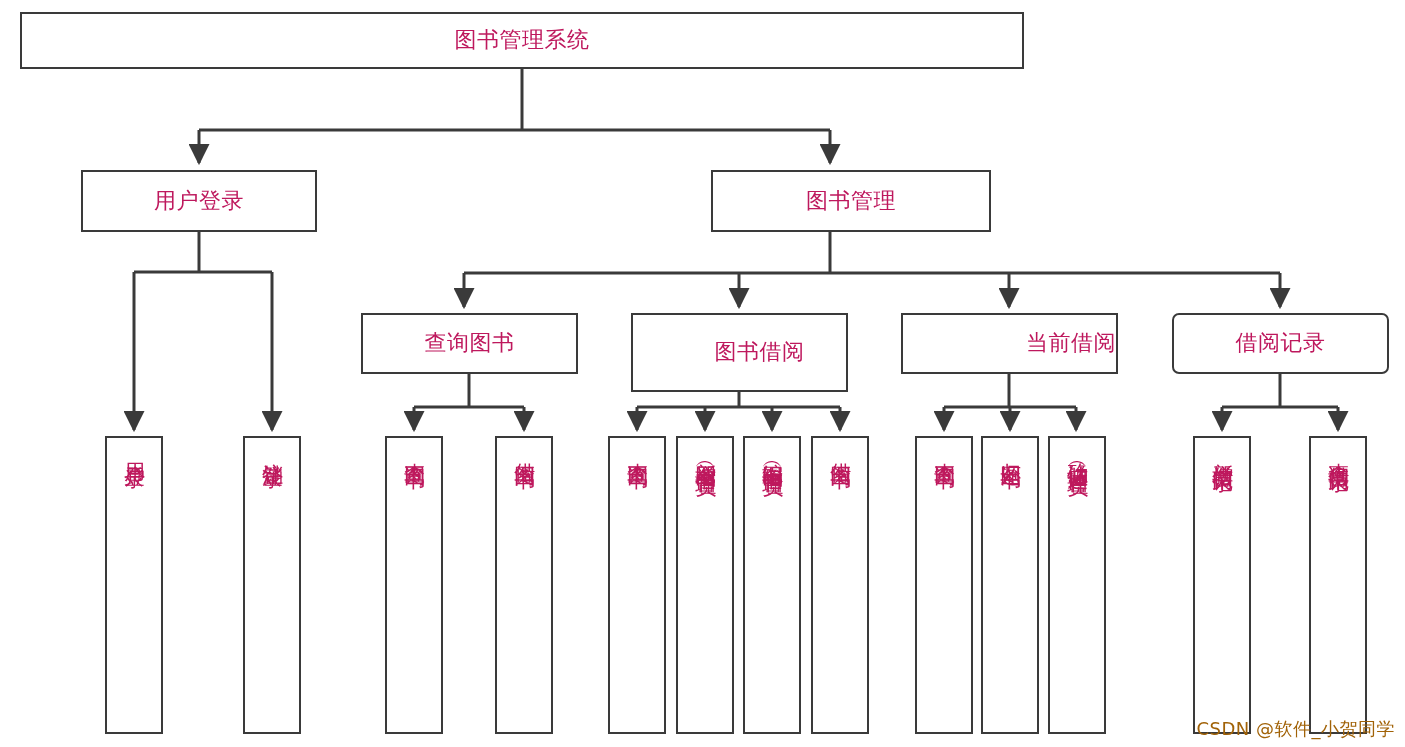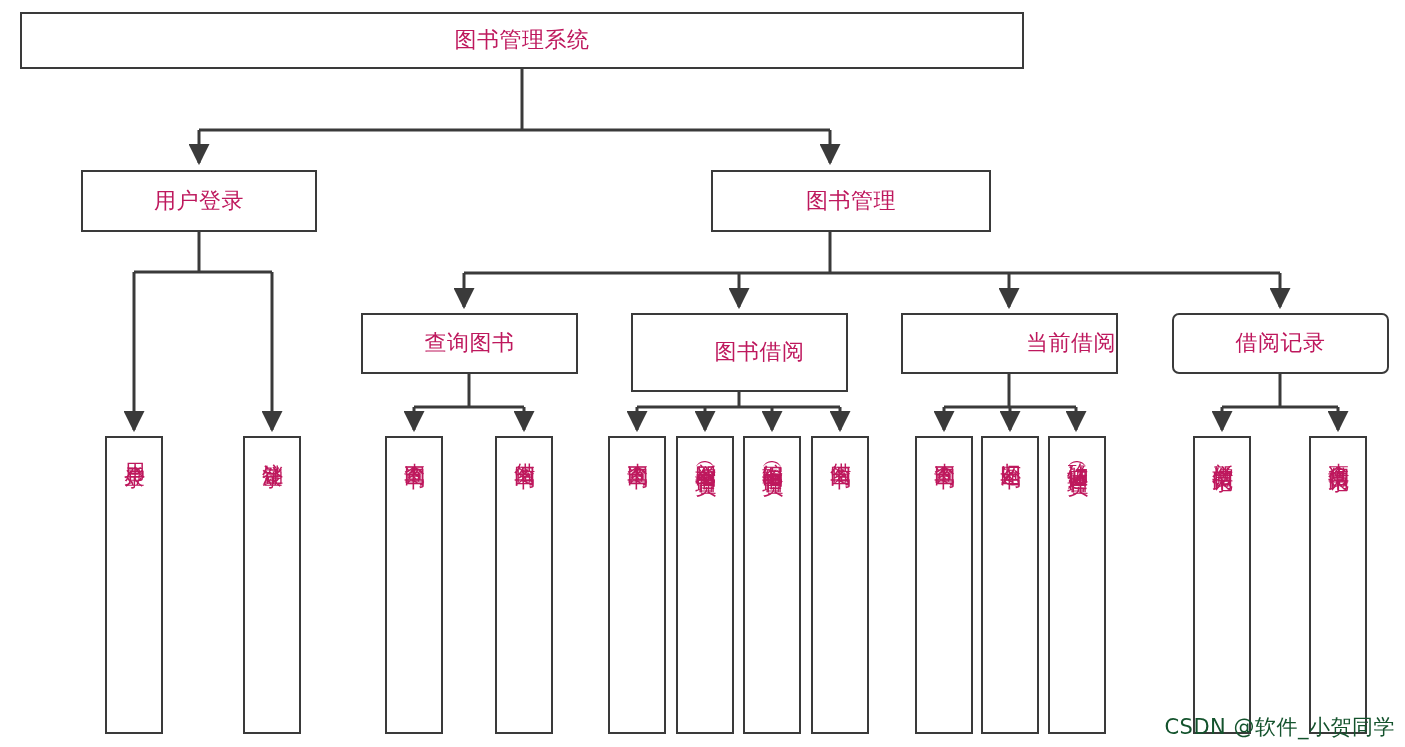--- a/index.html
+++ b/index.html
@@ -51,22 +51,22 @@
     writing-mode:vertical-rl;
     text-orientation:upright;
     letter-spacing:2px;
     white-space:nowrap;
     display:block;
   }
   .watermark{
     position:absolute;
     right:10px;
     bottom:6px;
-    font-size:21px;
-    color:#14532d;
+    font-size:18px;
+    color:#a16207;
     z-index:5;
     white-space:nowrap;
     letter-spacing:0.5px;
     margin-left:8px;
   }
 </style>
 </head>
 <body>
 
 <div id="diagram">

